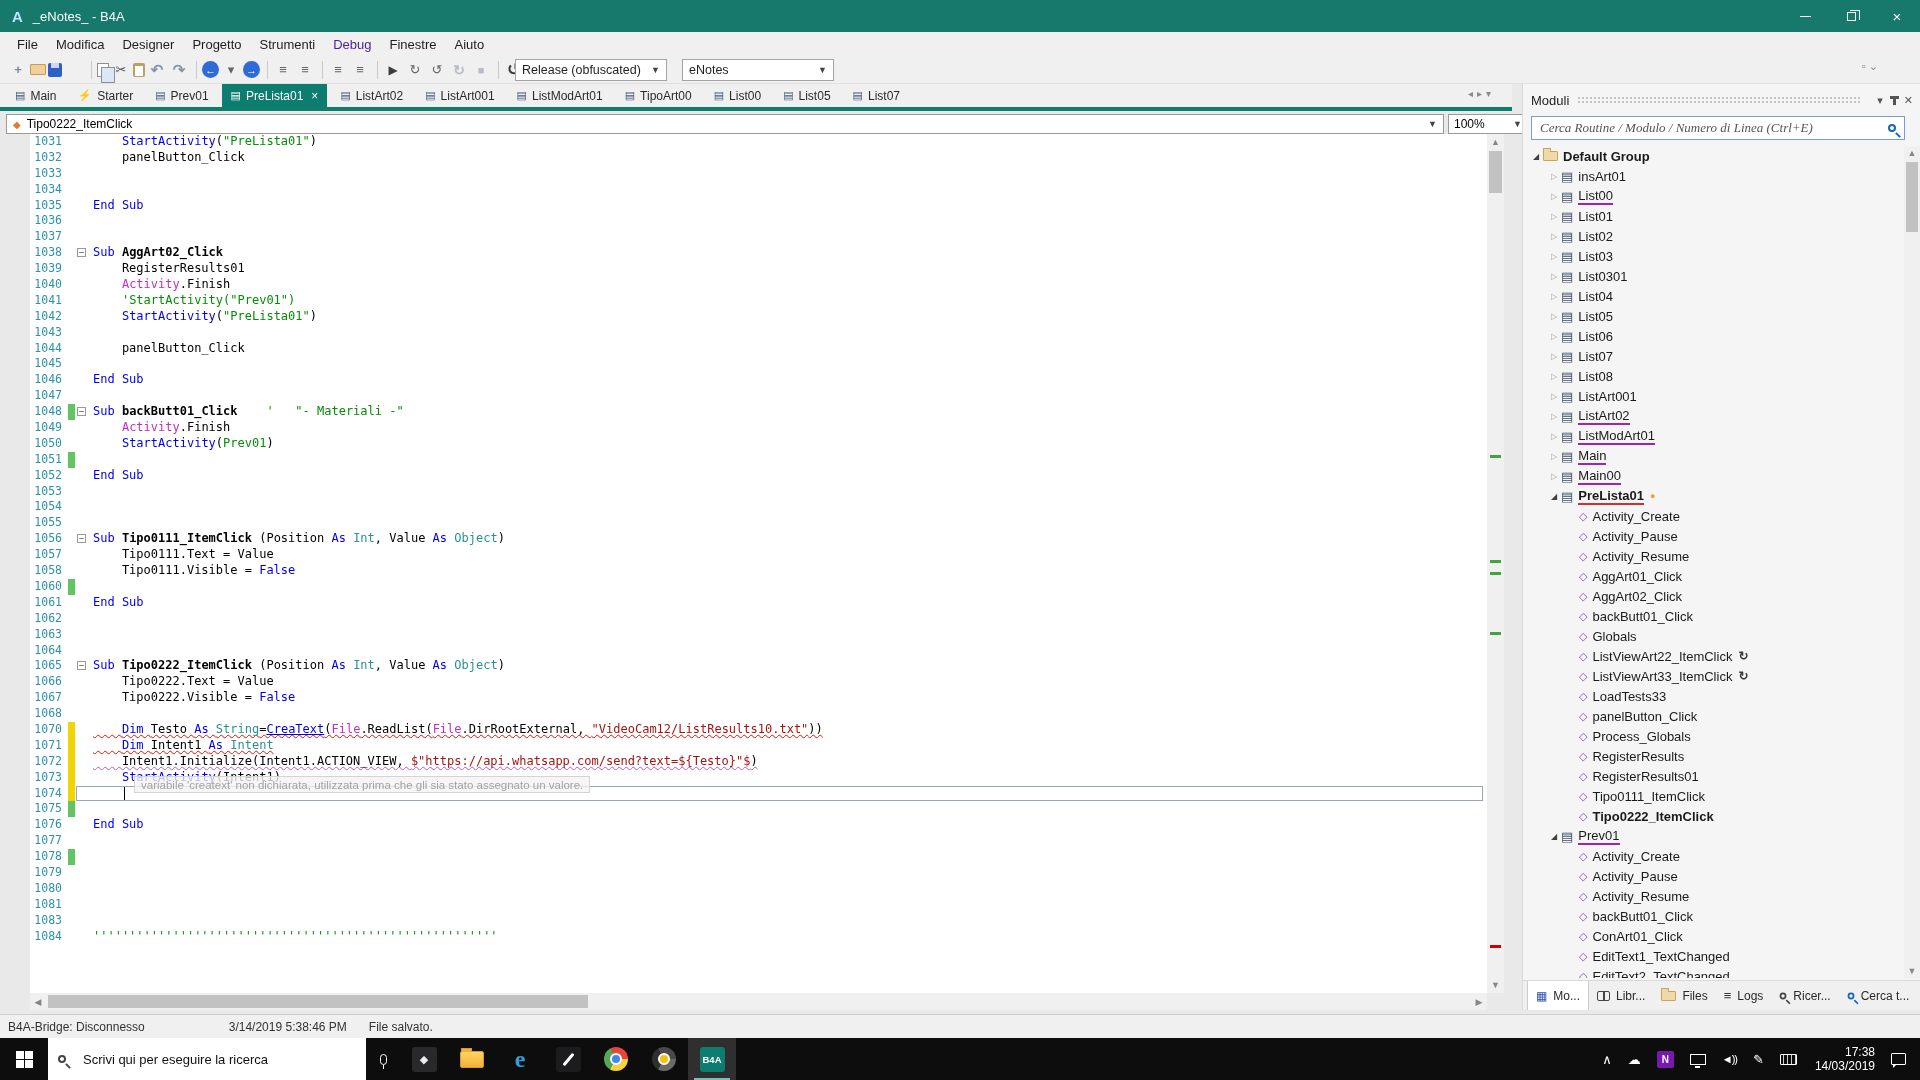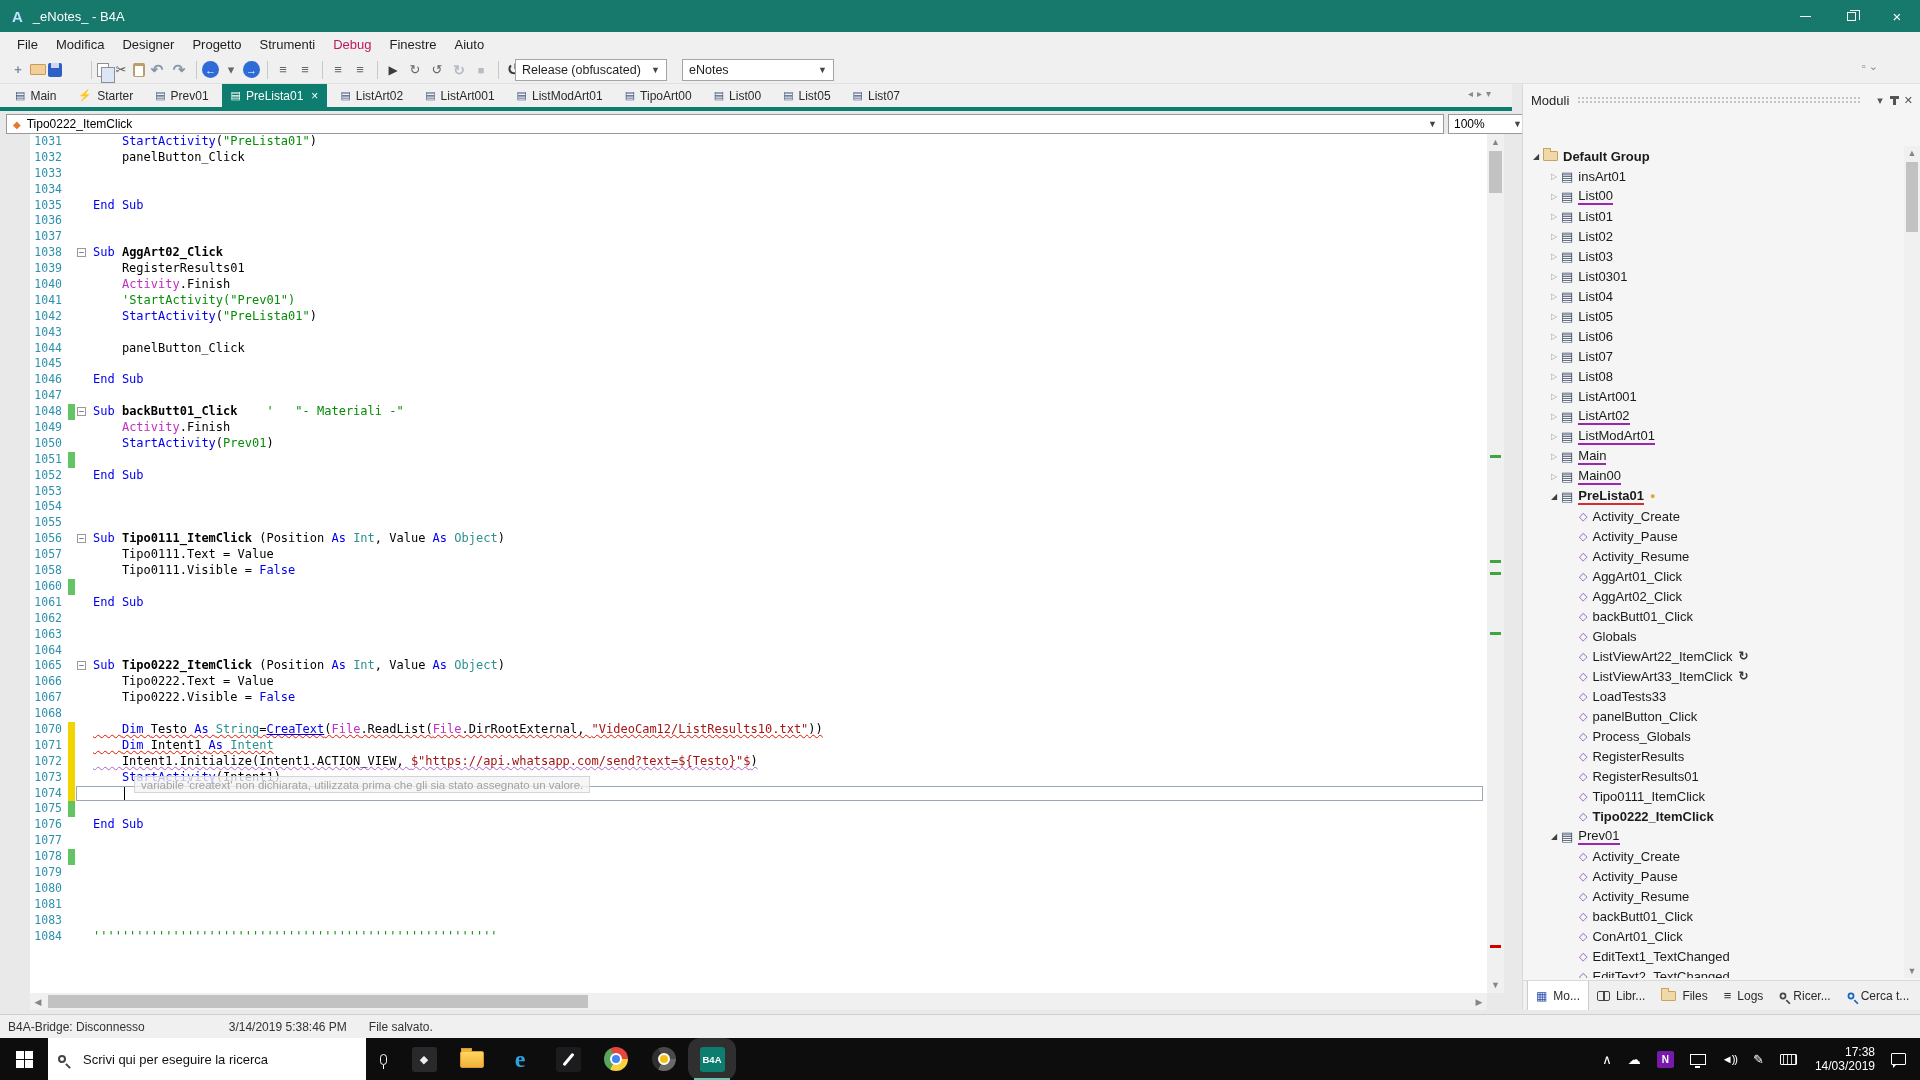--- a/index.html
+++ b/index.html
@@ -15,21 +15,21 @@
   .wbtn { width:46px; height:32px; display:flex; align-items:center; justify-content:center; color:#fff; }
   .wbtn .minbar { width:11px; height:1px; background:#fff; }
   .wbtn .restore { width:9px; height:9px; border:1px solid #fff; position:relative; }
   .wbtn .restore::before { content:''; position:absolute; left:2px; top:-3px; width:9px; height:9px; border:1px solid #fff; border-left:none; border-bottom:none; }
   .wbtn.close { font-size:15px; }
 
   
   #menubar { position:absolute; left:0; top:32px; width:1920px; height:24px; background:#f0f0f0;
     display:flex; align-items:center; padding-left:8px; }
   .menu-item { font-size:13px; color:#1e1e1e; padding:3px 9px; }
-  .menu-item.disabled { color:#be185d; }
+  .menu-item.disabled { color:#4c1d95; }
 
   
   #toolbar { position:absolute; left:0; top:56px; width:1920px; height:28px; background:#f0f0f0;
     border-bottom:1px solid #e0e0e0; display:flex; align-items:center; padding-left:8px; }
   .tbtn { width:20px; height:20px; display:flex; align-items:center; justify-content:center;
     font-size:13px; color:#666; margin-right:2px; position:relative; }
   .tsep { width:1px; height:18px; background:#c9c9c9; margin:0 5px; }
   .icon-new { color:#7a8aa0; font-weight:bold; }
   .icon-open { width:16px; height:11px; background:#f2cf9a; border:1px solid #c79b55; border-radius:1px; align-self:center; }
   .icon-save { width:14px; height:14px; background:#2e5fc4; border-radius:2px; position:relative; }
@@ -158,21 +158,21 @@
     display:flex; align-items:center; color:#fff; }
   #startbtn { width:48px; height:42px; display:flex; align-items:center; justify-content:center; }
   .winlogo { display:grid; grid-template-columns:8px 8px; grid-template-rows:8px 8px; gap:1px; }
   .winlogo div { background:#fff; }
   #tsearch { width:318px; height:42px; background:#fff; display:flex; align-items:center; padding:0 10px; }
   #tsearch .ph { color:#111; font-size:13px; margin-left:17px; }
   #micbtn { width:34px; display:flex; justify-content:center; }
   .micshape { width:7px; height:11px; border:1.5px solid #fff; border-radius:4px; position:relative; }
   .micshape::after { content:''; position:absolute; left:2px; bottom:-5px; width:1.5px; height:4px; background:#fff; }
   .appslot { width:48px; height:42px; display:flex; align-items:center; justify-content:center; position:relative; }
-  .appslot.active { background:rgba(255,255,255,0.14);border-radius:12px; }
+  .appslot.active { background:rgba(255,255,255,0.14); }
   .appslot.active::after { content:''; position:absolute; left:6px; bottom:0; right:6px; height:2px; background:#6cc3b5; }
   .tile { width:25px; height:25px; border-radius:3px; display:flex; align-items:center; justify-content:center; }
   .tile.dark1 { background:#29292c; color:#eee; font-size:11px; }
   .tile.dark2 { background:#1c1c1e; }
   .tile.dark2 .pen { width:3px; height:15px; background:#fff; transform:rotate(40deg); border-radius:1px; }
   .tile.b4a { background:#0d7d6f; color:#fff; font-size:9.5px; font-weight:bold; }
   .folderic { width:24px; height:17px; background:linear-gradient(#ffd75e,#f0b13a); border:1px solid #d49c30; border-radius:2px; position:relative; }
   .folderic::before { content:''; position:absolute; top:-4px; left:0; width:9px; height:3px; background:#f0b13a; border:1px solid #d49c30; border-bottom:none; }
   .ie-e { color:#2ba2e0; font-size:24px; font-weight:bold; font-family:"Liberation Serif", serif; }
   .chrome { width:24px; height:24px; border-radius:50%;
@@ -397,20 +397,24 @@
 </div>
 
 <div id="moduli">
   <div id="mhead">
     <span class="mtitle">Moduli</span>
     <div class="grip"></div>
     <span class="hic">▾</span>
     <span class="pin"></span>
     <span class="hic">✕</span>
   </div>
+  <div id="msearch">
+    <span class="ph">Cerca Routine / Modulo / Numero di Linea (Ctrl+E)</span>
+    <span class="mag"></span>
+  </div>
   <div id="mtree">
       <div class="trow" style="padding-left: 6px;">
         <span class="arr open">◢</span>
         <span class="i-folder"></span>
         <span class="tlabel b">Default Group</span>
       </div>
       <div class="trow" style="padding-left: 24px;">
         <span class="arr">▷</span>
         <span class="i-mod">▤</span>
         <span class="tlabel">insArt01</span>

